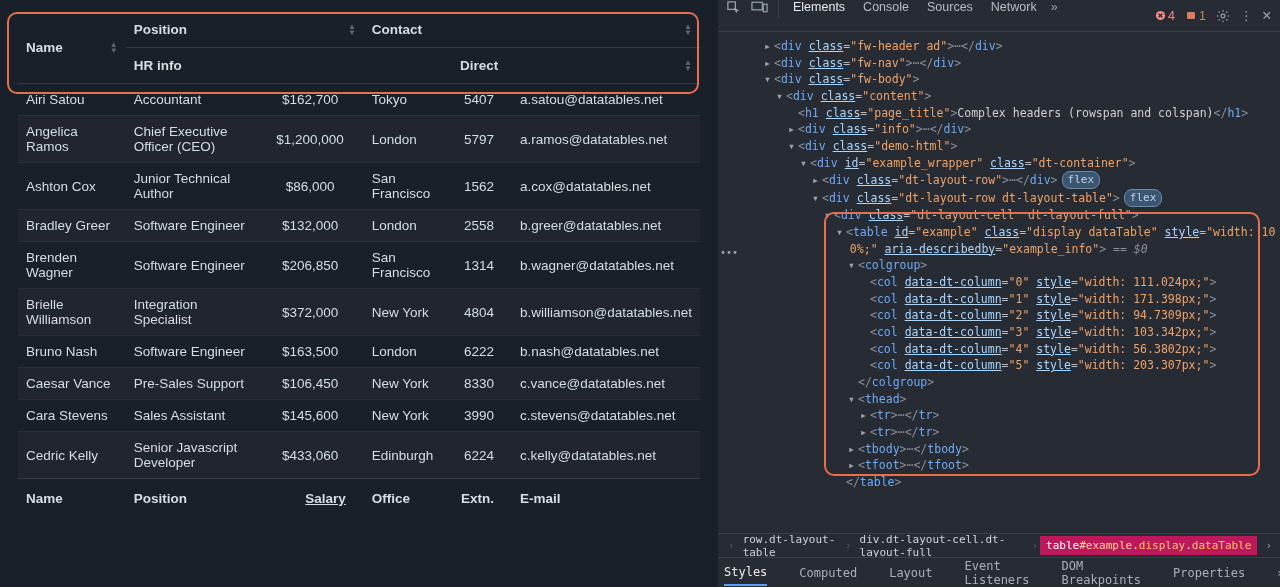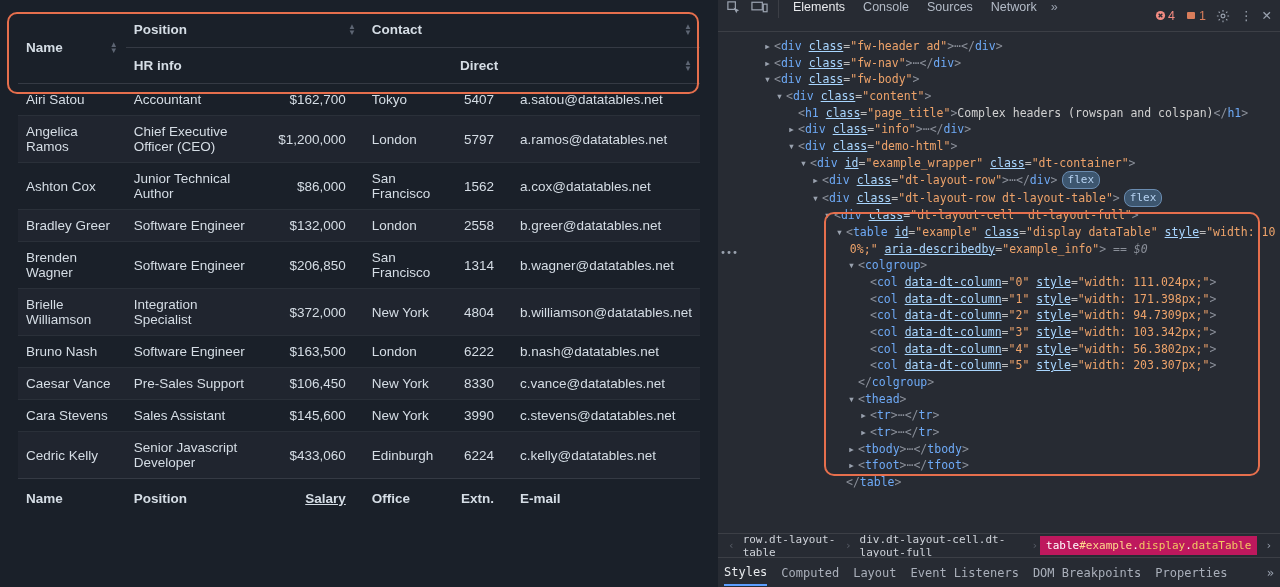--- a/index.html
+++ b/index.html
@@ -55,21 +55,21 @@
   line-height: 6px;
   font-size: 8px;
   color: #5d6573;
 }
 tbody td {
   padding: 8px 8px;
   border-top: 1px solid #2a3039;
   vertical-align: middle;
 }
 tbody tr:nth-child(even) { background: #20252f; }
-tbody td.num { text-align: right; padding-right: 18px;}
+tbody td.num { text-align: center; padding-right: 18px;}
 tbody td.ext { text-align: right; padding-right: 18px;}
 tfoot th {
   text-align: left;
   font-weight: 700;
   padding: 12px 8px;
   border-top: 1px solid #353a44;
 }
 tfoot th.num { text-align:right; padding-right:18px;text-decoration:underline;}
 tfoot th.ext { text-align:right; padding-right:18px;}
 .highlight-thead {
@@ -132,21 +132,21 @@
   font-size:11px; padding-left:8px; gap:0; color:#cfd3da;
 }
 .dt-breadcrumb .chev{color:#585d67; padding:0 2px;}
 .dt-breadcrumb .crumb{padding:3px 6px;}
 .dt-breadcrumb .crumb.sel{background:#be185d;color:#fff;}
 .dt-breadcrumb .crumb .yellow{color:#f2c863;}
 .dt-breadcrumb .end-chev{margin-left:auto;padding:0 8px;color:#9aa2af;}
 
 .dt-tabs2{
   height:30px;border-top:1px solid #3c3f46;display:flex;align-items:center;
-  font-size:12px; padding:0 6px; gap:14px; color:#a9afba;
+  font-size:12px; padding:0 6px; gap:32px; color:#a9afba;
 }
 .dt-tabs2 .tab2.active{color:#e8eaed;border-bottom:2px solid #5c9eff;padding-bottom:5px;margin-bottom:-6px;}
 .dt-tabs2 .more{margin-left:auto; color:#9aa2af;}
 </style>
 </head>
 <body>
 
 <div class="left-pane">
   <div class="highlight-thead" style="left:7px;top:12px;width:692px;height:82px;"></div>
   <table class="display">

